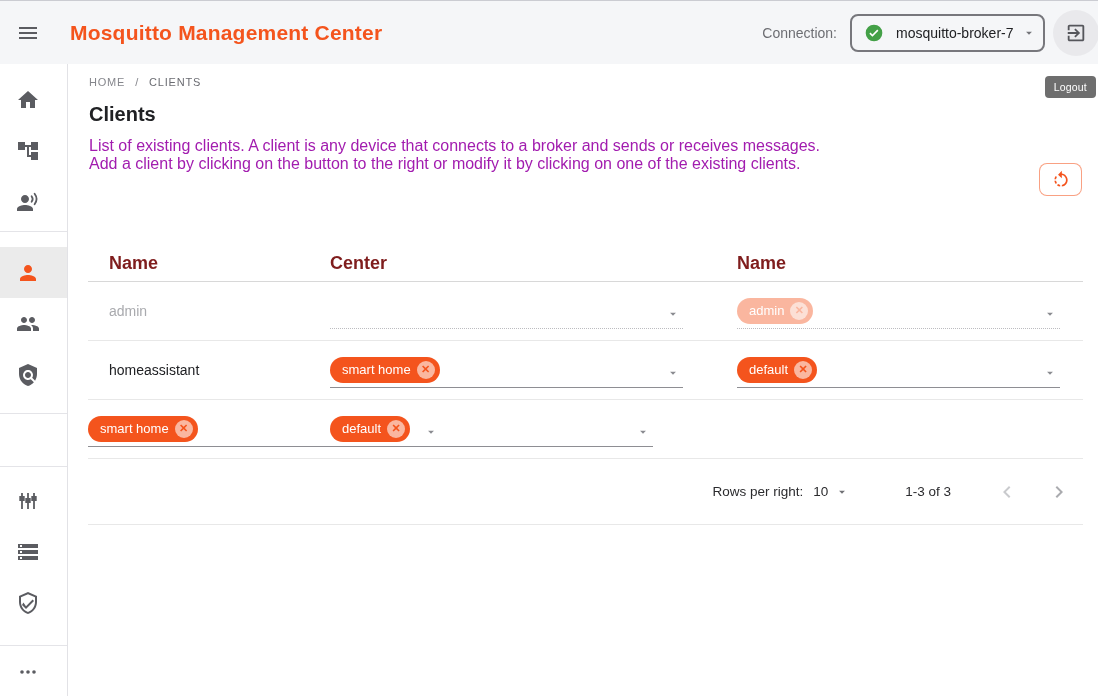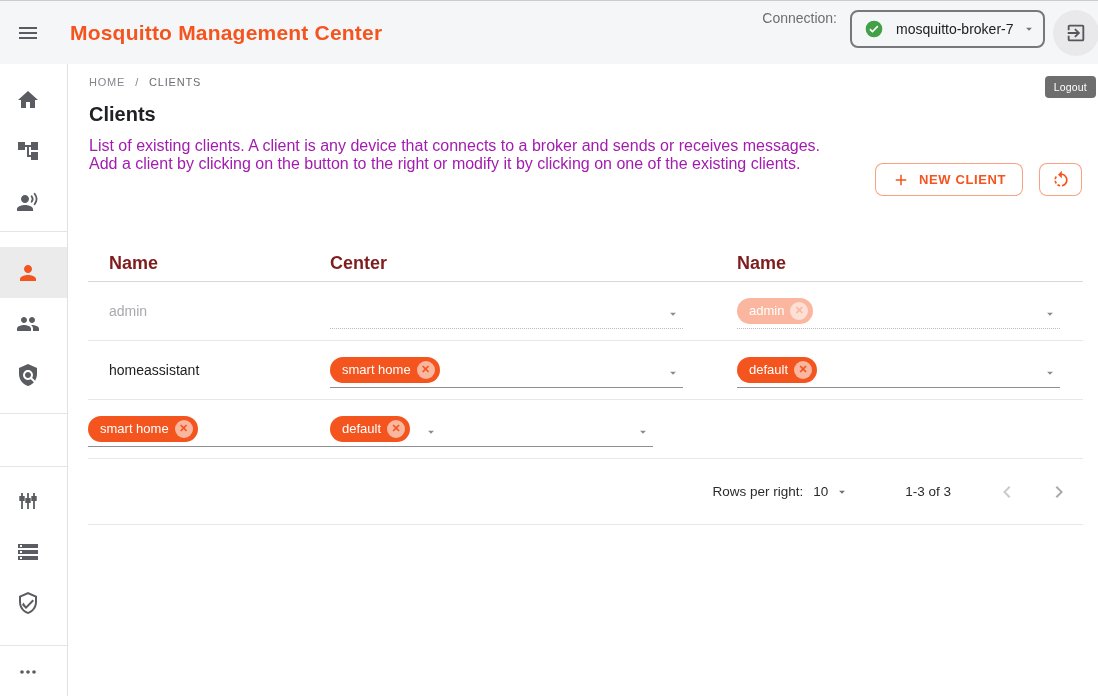--- a/index.html
+++ b/index.html
@@ -11,21 +11,21 @@
   svg{display:block}
 
   
   .topbar{
     position:absolute;top:0;left:0;width:1098px;height:64px;
     background:#f5f6f8;border-top:1px solid #cbccd2;
     display:flex;align-items:center;box-sizing:border-box;z-index:5;
   }
   .menu-btn{width:24px;height:24px;margin-left:16px;color:#5b5c61;cursor:pointer;flex:none}
   .app-title{margin-left:30px;font-size:21px;font-weight:700;color:#f4541d;letter-spacing:.2px;white-space:nowrap}
-  .topbar-right{margin-left:auto;display:flex;align-items:flex-start}
+  .topbar-right{margin-left:auto;display:flex;align-items:center}
   .conn-label{font-size:14px;color:#6d6e73}
   .conn-select{
     margin-left:13px;width:195px;height:38px;border:2px solid #77777c;border-radius:8px;
     display:flex;align-items:center;box-sizing:border-box;cursor:pointer;background:transparent;
   }
   .conn-check{width:20px;height:20px;margin-left:12px;flex:none}
   .conn-value{margin-left:12px;font-size:14px;color:#202124;white-space:nowrap}
   .conn-caret{margin-left:auto;margin-right:7px;width:14px;height:14px;color:#737479;flex:none}
   .logout-btn{
     width:46px;height:46px;border-radius:50%;background:#e9e9ec;margin-left:8px;margin-right:-1px;
@@ -218,26 +218,20 @@
     <span>/</span>
     <span class="crumb-current">CLIENTS</span>
   </div>
 
   <div class="tooltip">Logout</div>
 
   <div class="page-title">Clients</div>
   <div class="page-desc">List of existing clients. A client is any device that connects to a broker and sends or receives messages. Add a client by clicking on the button to the right or modify it by clicking on one of the existing clients.</div>
 
   <div class="actions">
-    <div class="btn-outline btn-new">
-      <svg viewBox="0 0 24 24" fill="currentColor">
-          <path d="M19 13h-6v6h-2v-6H5v-2h6V5h2v6h6z"></path>
-        </svg>
-      <span>NEW CLIENT</span>
-    </div>
     <div class="btn-outline btn-refresh">
       <svg viewBox="0 0 24 24" fill="currentColor">
           <path d="M7.11 8.53L5.7 7.11C4.8 8.27 4.24 9.61 4.07 11h2.02c.14-.87.49-1.72 1.02-2.47zM6.09 13H4.07c.17 1.39.72 2.73 1.62 3.89l1.41-1.42c-.52-.75-.87-1.59-1.01-2.47zm1.01 5.32c1.16.9 2.51 1.44 3.9 1.61V17.9c-.87-.15-1.71-.49-2.46-1.03l-1.44 1.45zM13 4.07V1L8.45 5.55 13 10V6.09c2.84.48 5 2.94 5 5.91s-2.16 5.43-5 5.91v2.02c3.95-.49 7-3.85 7-7.93s-3.05-7.44-7-7.93z"></path>
         </svg>
     </div>
   </div>
 
   <div class="table-wrap">
     <div class="thead">
       <div class="c1">Name</div>

